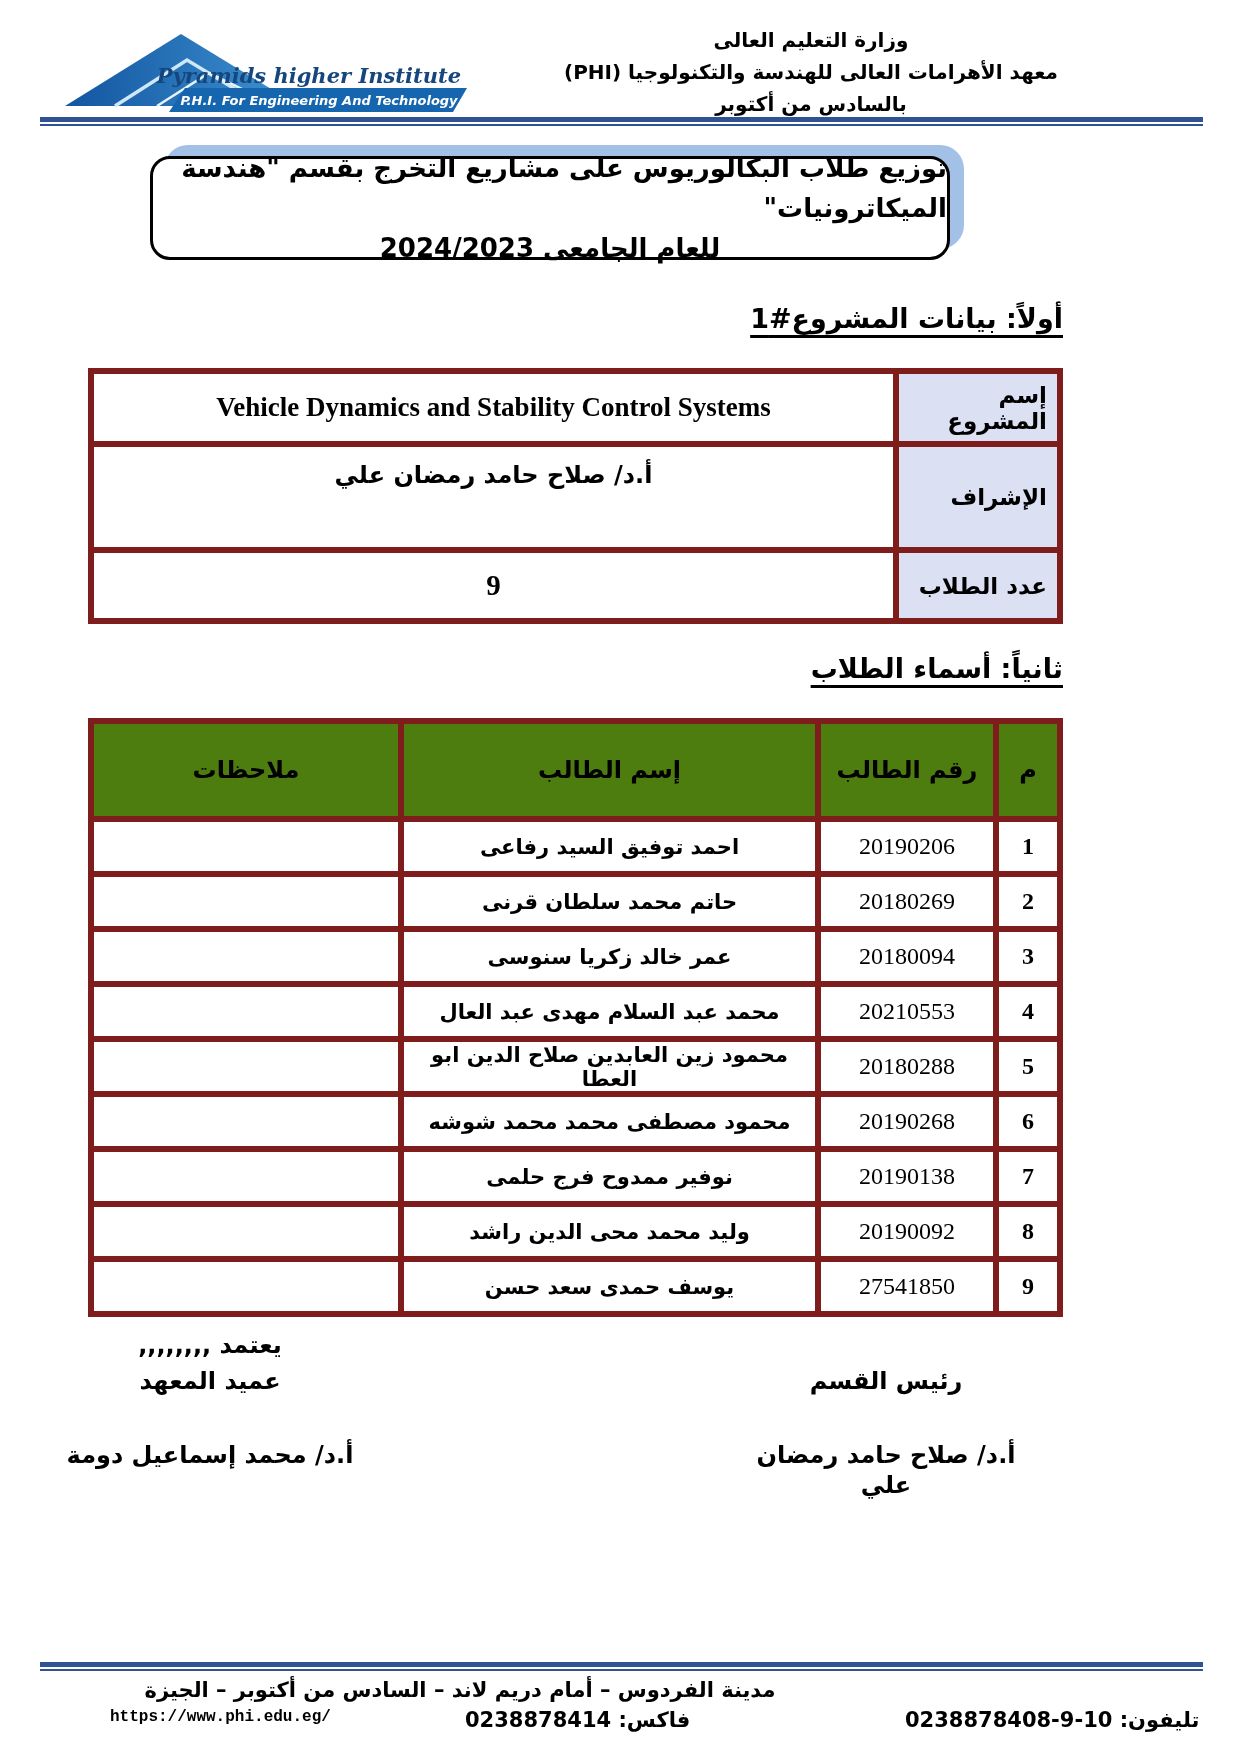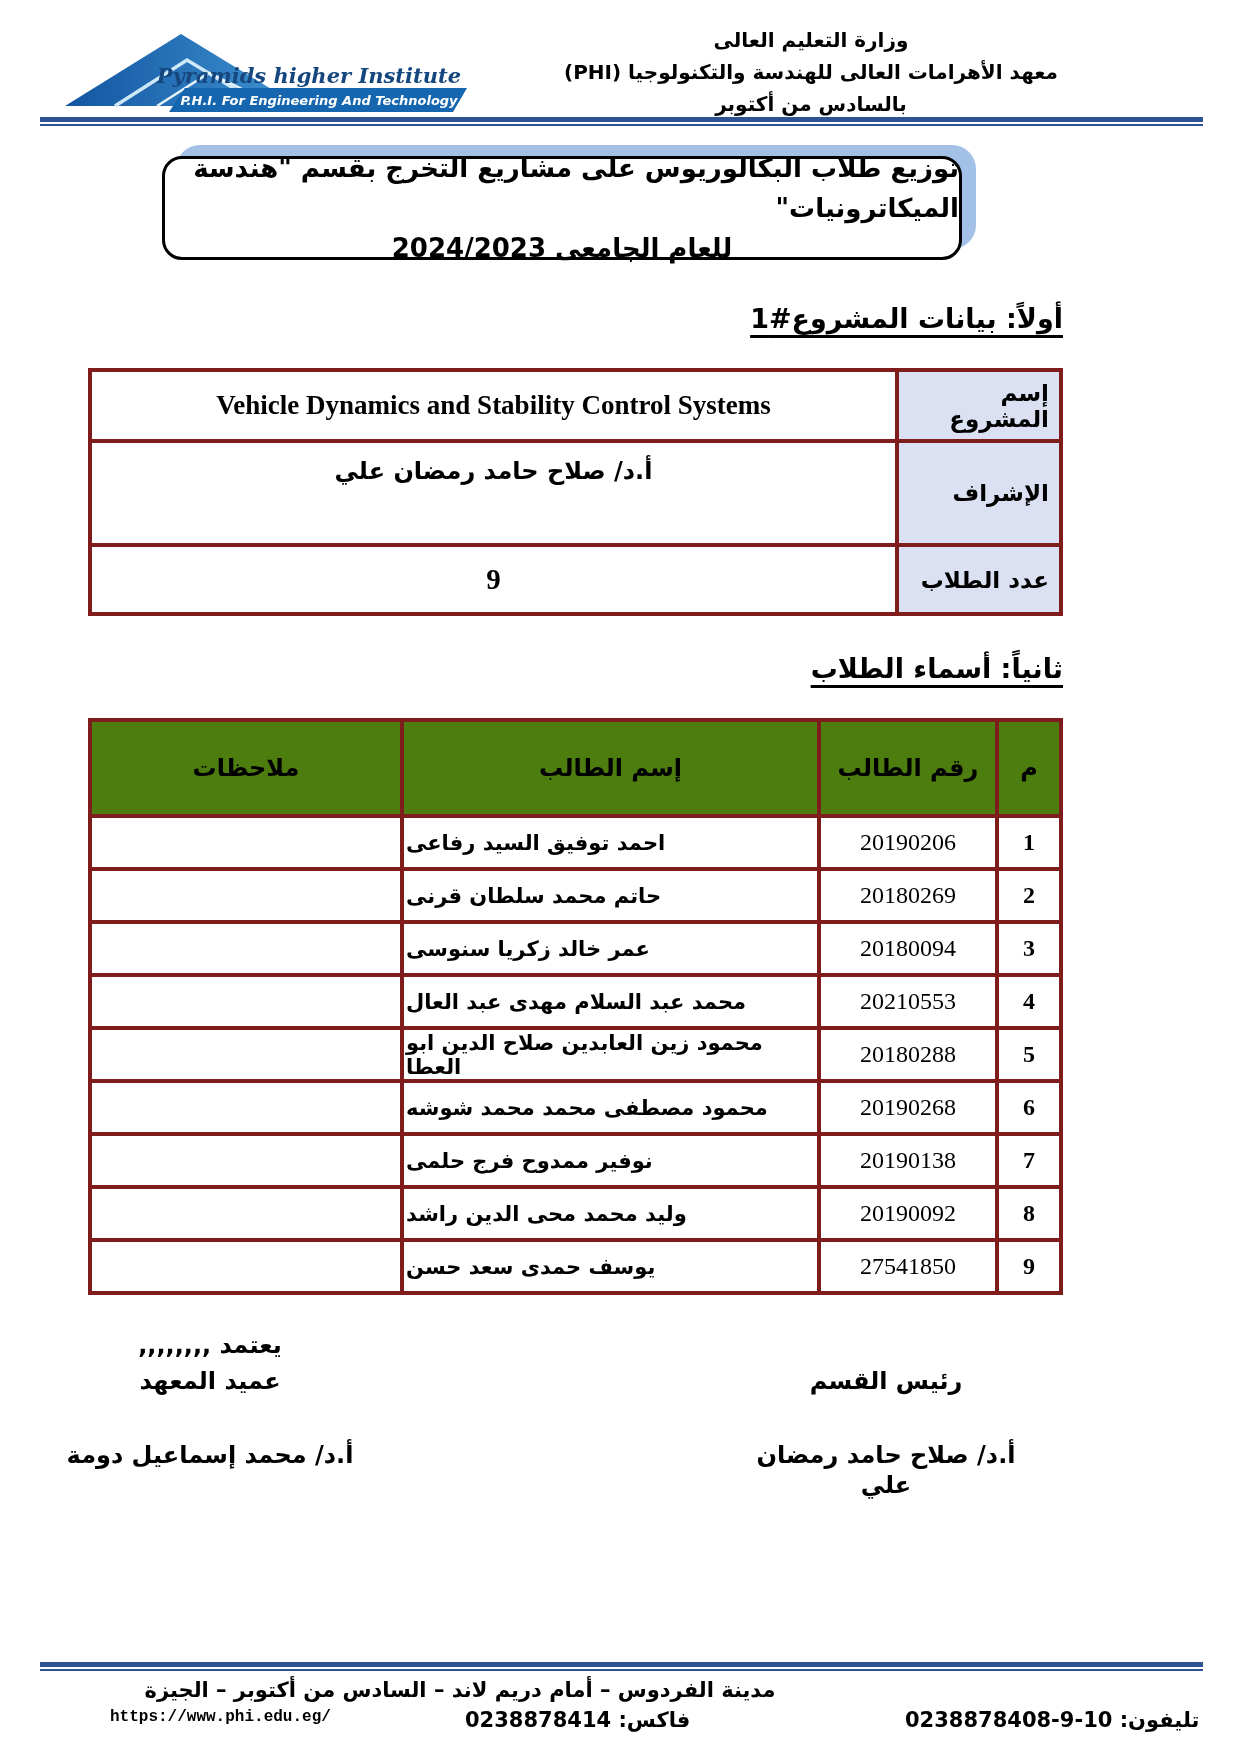--- a/index.html
+++ b/index.html
@@ -8,52 +8,52 @@
 
   
   .logo{position:absolute;left:57px;top:28px;width:410px;height:92px;}
   .hdr-text{position:absolute;right:150px;top:24px;width:560px;text-align:center;
             font-weight:bold;font-size:20px;line-height:32px;}
   .rule{position:absolute;left:40px;width:1163px;height:9px;
         background:linear-gradient(180deg,#2e5294 0px,#2e5294 5px,#ffffff 5px,#ffffff 7px,#2e5294 7px,#2e5294 9px);}
   .hdr-rule{top:117px;}
 
   
-  .title-box-wrap{position:absolute;left:150px;top:156px;width:800px;height:104px;margin-left:12px;}
+  .title-box-wrap{position:absolute;left:150px;top:156px;width:800px;height:104px;}
   .title-shadow{position:absolute;left:14px;top:-11px;width:100%;height:100%;
                 background:#a3c0e6;border-radius:24px;}
   .title-box{position:absolute;left:0;top:0;right:0;bottom:0;background:#ffffff;
              border:3px solid #000;border-radius:20px;display:flex;flex-direction:column;
              justify-content:center;align-items:center;font-weight:bold;font-size:26px;line-height:40px;}
 
   
   .h1{position:absolute;right:178px;font-weight:bold;font-size:27px;
       text-decoration:underline;text-decoration-thickness:2.5px;text-underline-offset:7px;}
   .sec1{top:303px;}
   .sec2{top:653px;}
 
   
   table{border-collapse:collapse;table-layout:fixed;position:absolute;left:88px;width:975px;}
   table{border:3px solid #000;}
-  td{border:4px solid #7f1d1d;overflow:hidden;}
+  td{border:6px solid #7f1d1d;overflow:hidden;}
   .t1{top:368px;}
   .t1 .lbl{background:#dbe1f2;font-weight:bold;font-size:23px;text-align:right;
            padding:0 10px 0 4px;vertical-align:middle;}
   .t1 .val{text-align:center;vertical-align:middle;}
   .t1 .val-en{font-family:"Liberation Serif",serif;font-weight:bold;font-size:27px;}
   .t1 .val-sup{font-weight:bold;font-size:24px;vertical-align:top;padding-top:14px;}
   .t1 .val-n{font-family:"Liberation Serif",serif;font-weight:bold;font-size:29px;}
 
   .t2{top:718px;}
   .t2 .thead td{background:#4d7c0f;font-weight:bold;font-size:24px;text-align:center;
                 vertical-align:middle;height:90px;}
   .t2 td{height:47px;}
   .c-num{font-family:"Liberation Serif",serif;font-weight:bold;font-size:24px;text-align:center;vertical-align:middle;}
   .c-id{font-family:"Liberation Serif",serif;font-size:24px;text-align:center;vertical-align:middle;}
-  .c-name{font-weight:bold;font-size:21px;text-align:left;padding:0 2px;vertical-align:middle;}
+  .c-name{font-weight:bold;font-size:21px;text-align:center;padding:0 2px;vertical-align:middle;}
   .c-notes{background:#ffffff;}
 
   
   .sig{position:absolute;text-align:center;font-weight:bold;font-size:24px;line-height:30px;}
   .sig-left{left:65px;top:1330px;width:290px;}
   .sig-right{left:736px;top:1330px;width:300px;}
   .sig .t2nd{margin-top:6px;}
   .sig .head-sp{margin-top:36px;}
   .sig .sig-name{margin-top:44px;}
 

